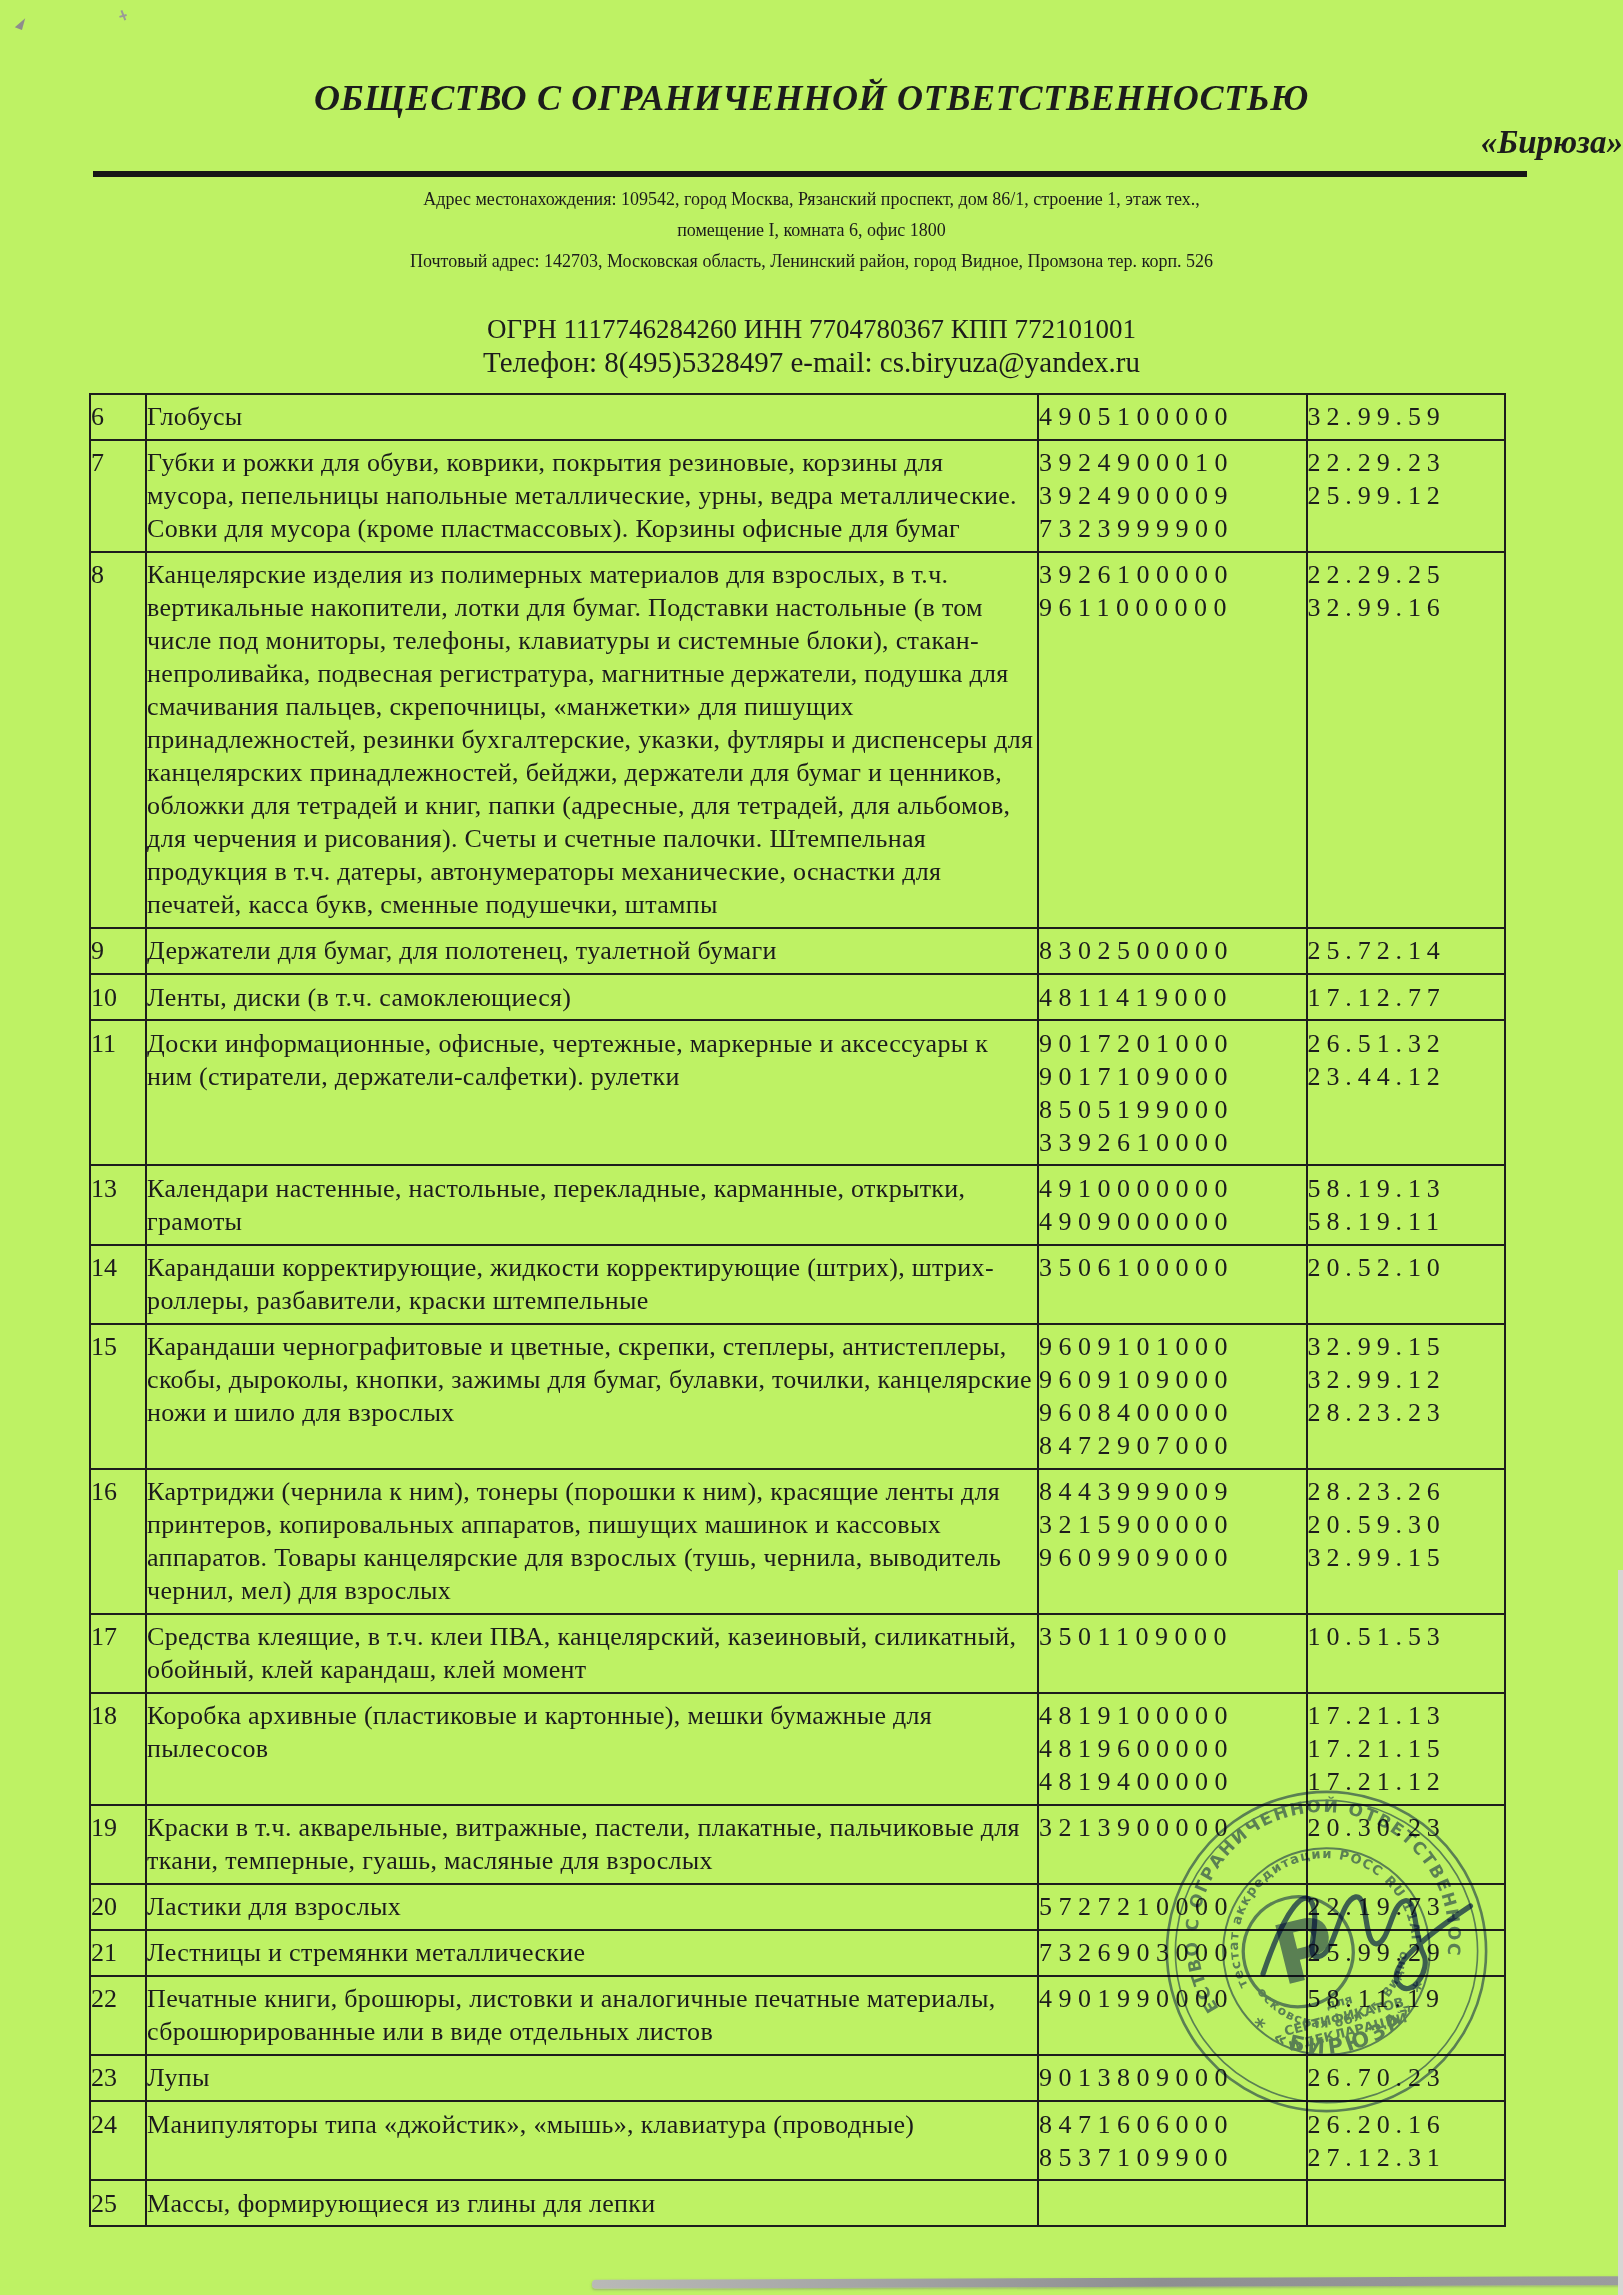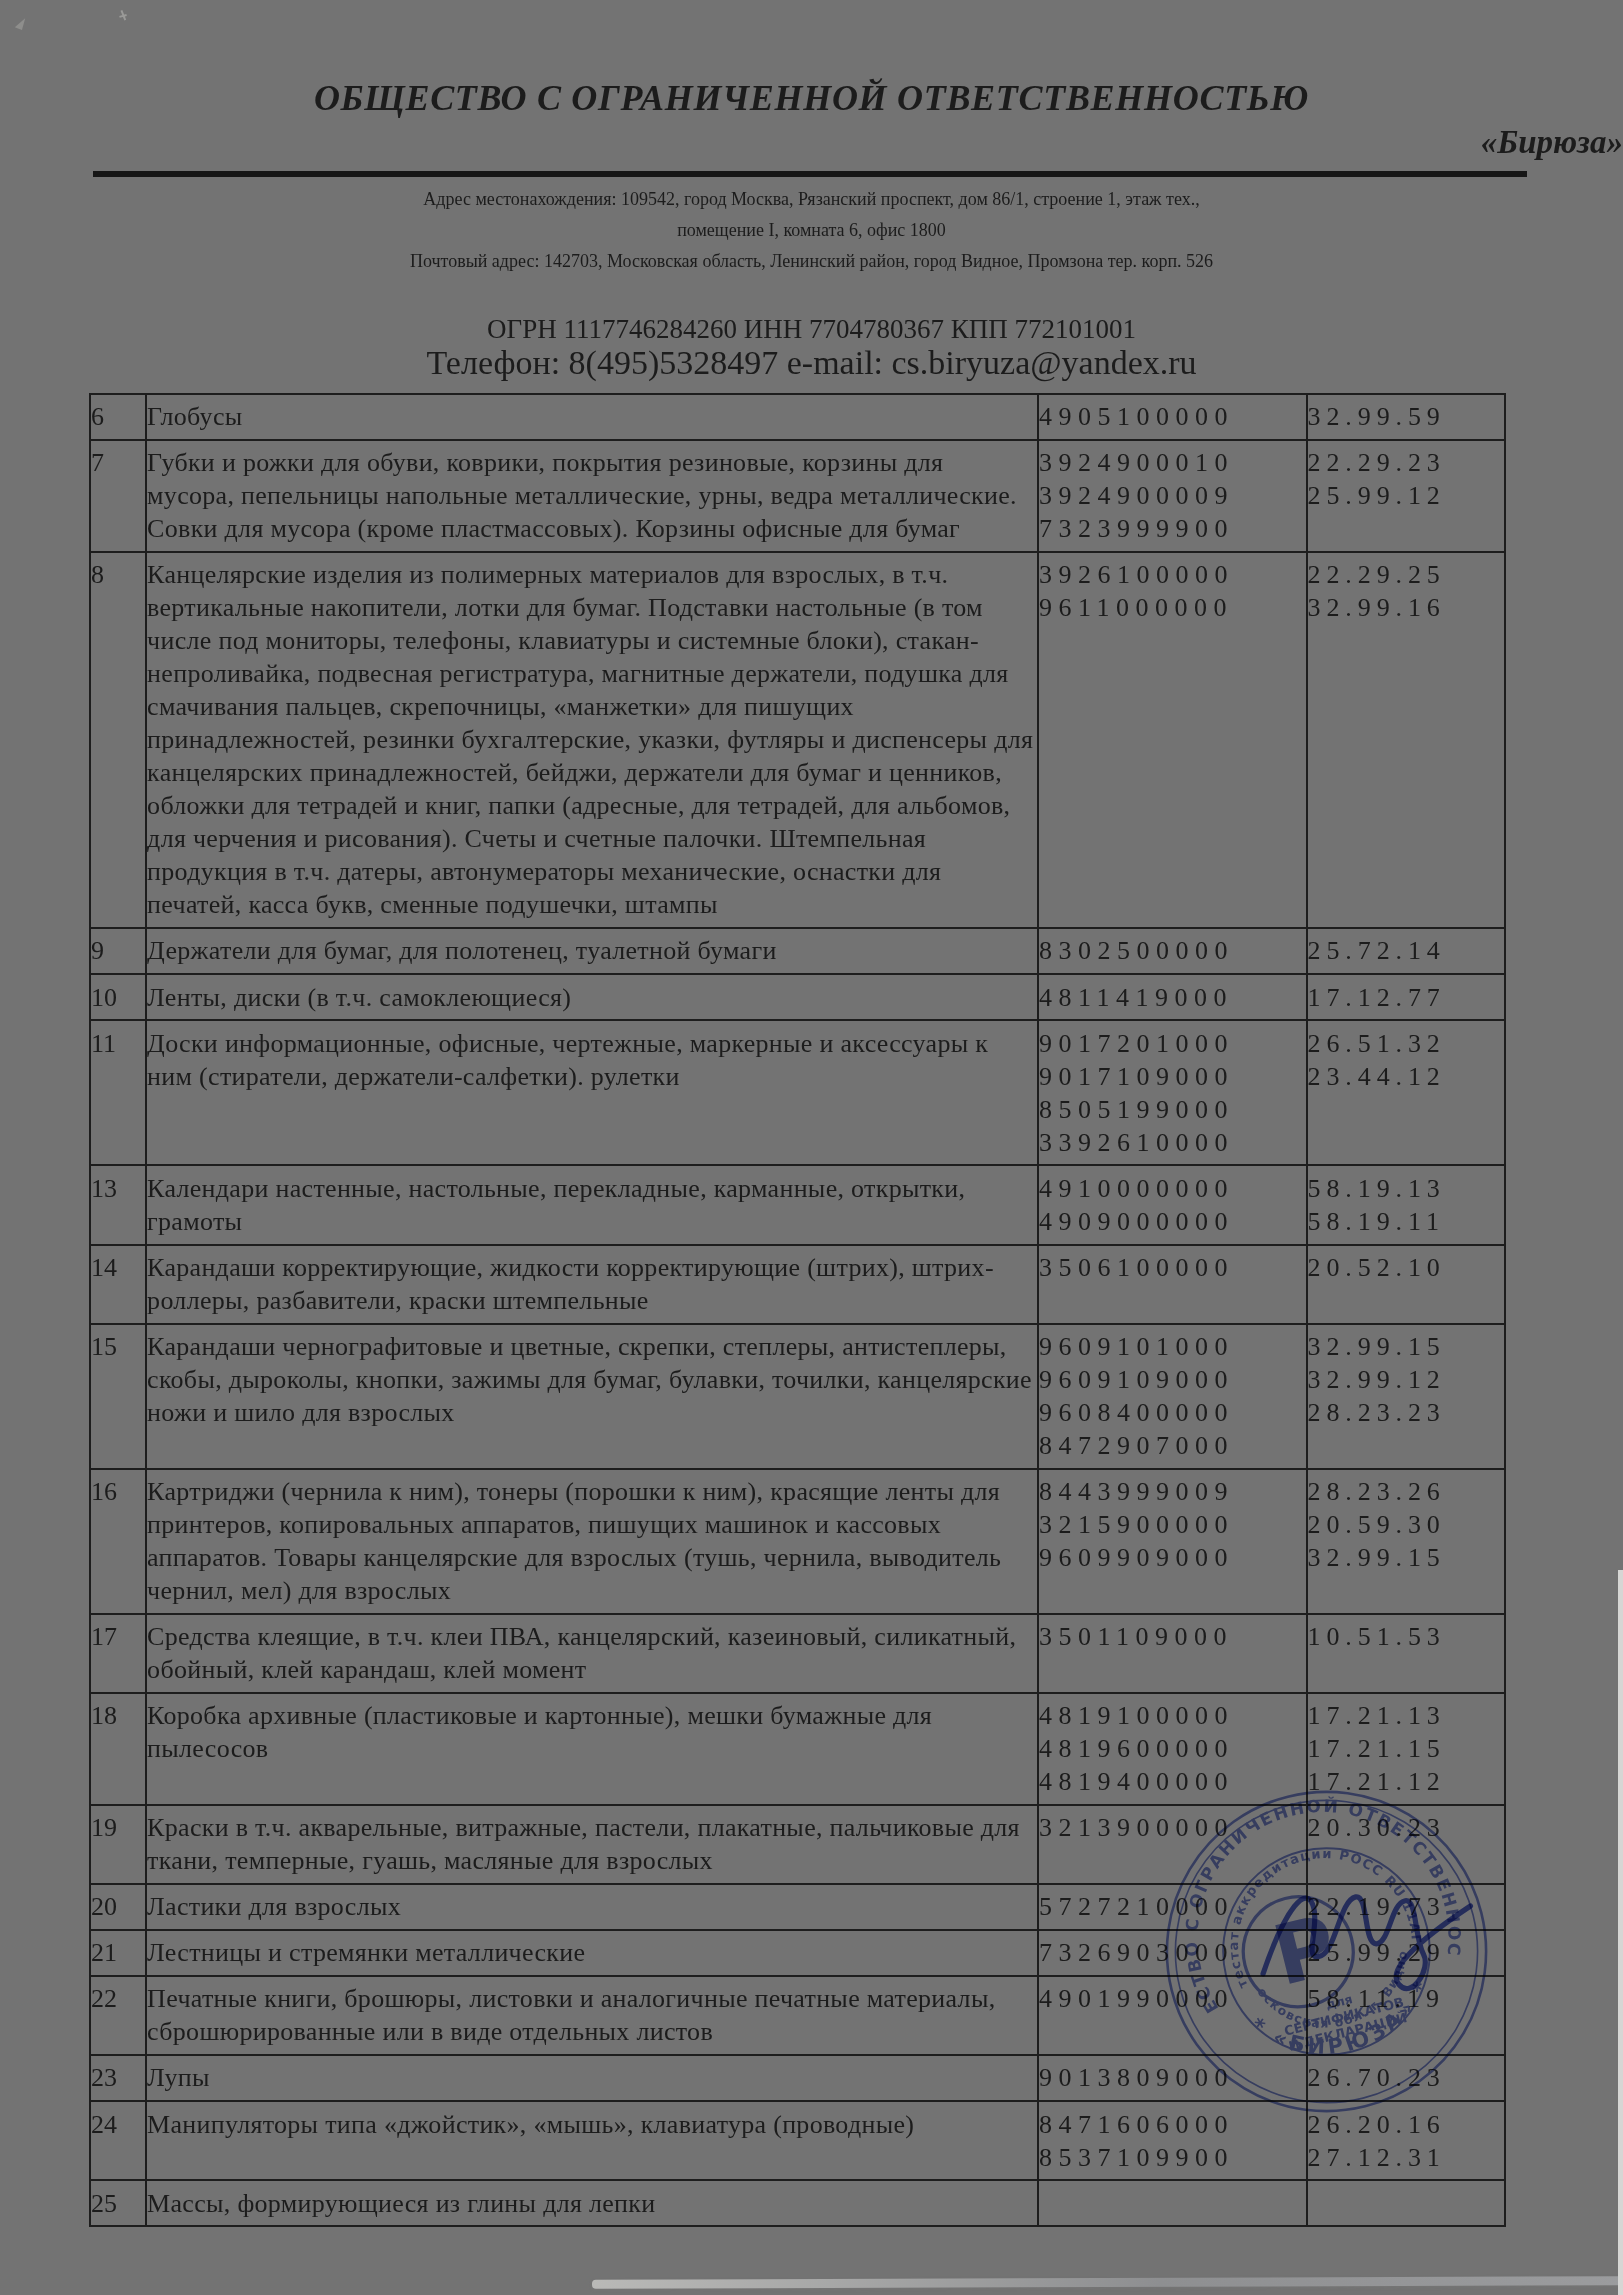--- a/index.html
+++ b/index.html
@@ -1,32 +1,32 @@
 <!DOCTYPE html>
 <html lang="ru" style="font-size:10.5px"><head>
 <meta charset="utf-8">
 <style>
   html,body{margin:0;padding:0;background:#ddd;}
   .page{
     position:relative;
     width:1623px;height:2295px;
     margin:0 auto;
-    background:#737373;
+    background:#bef264;
     font-family:"Liberation Serif",serif;
     color:#1c1c1c;
     overflow:hidden;
   }
   
   .doc-header{position:absolute;top:77px;left:0;width:100%;text-align:center;}
   .title1{font-size:36px;font-weight:bold;font-style:italic;letter-spacing:0.7px;white-space:nowrap;}
   .title2{font-size:33px;font-weight:bold;font-style:italic;margin-top:5.2px;text-align:right;}
   .rule{position:absolute;left:93px;top:171px;width:1434px;height:5.9px;background:#161616;}
   .addr-block{position:absolute;top:184px;left:0;width:100%;text-align:center;font-size:18px;line-height:31px;}
   .reg-block{position:absolute;top:313px;left:0;width:100%;text-align:center;font-size:27px;line-height:33px;}
-  .reg-block .contact{font-size:34px;}
+  .reg-block .contact{font-size:29px;}
   
   table.goods{
     position:absolute;left:89px;top:393px;
     border-collapse:collapse;table-layout:fixed;
     width:1417px;
     background:transparent;
   }
   table.goods, table.goods td{border:2.6px solid #1d1d1d;}
   table.goods td{
     vertical-align:top;

